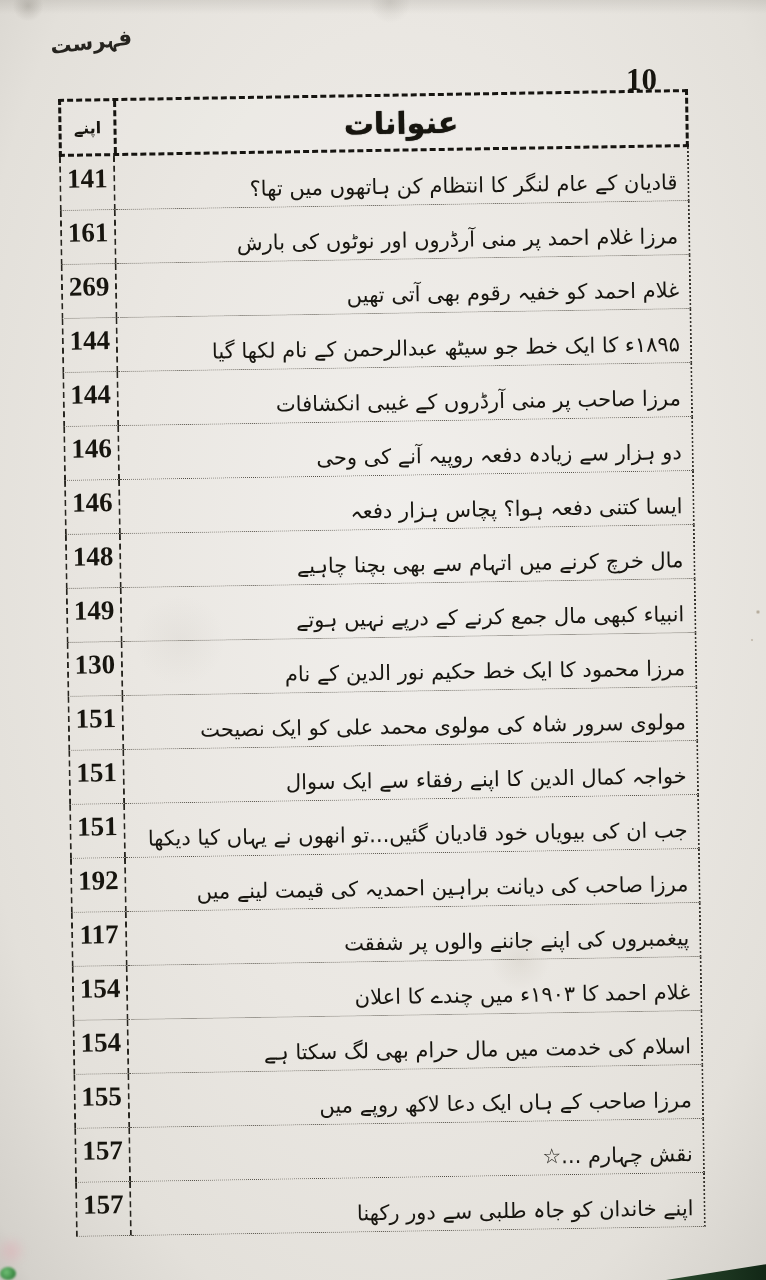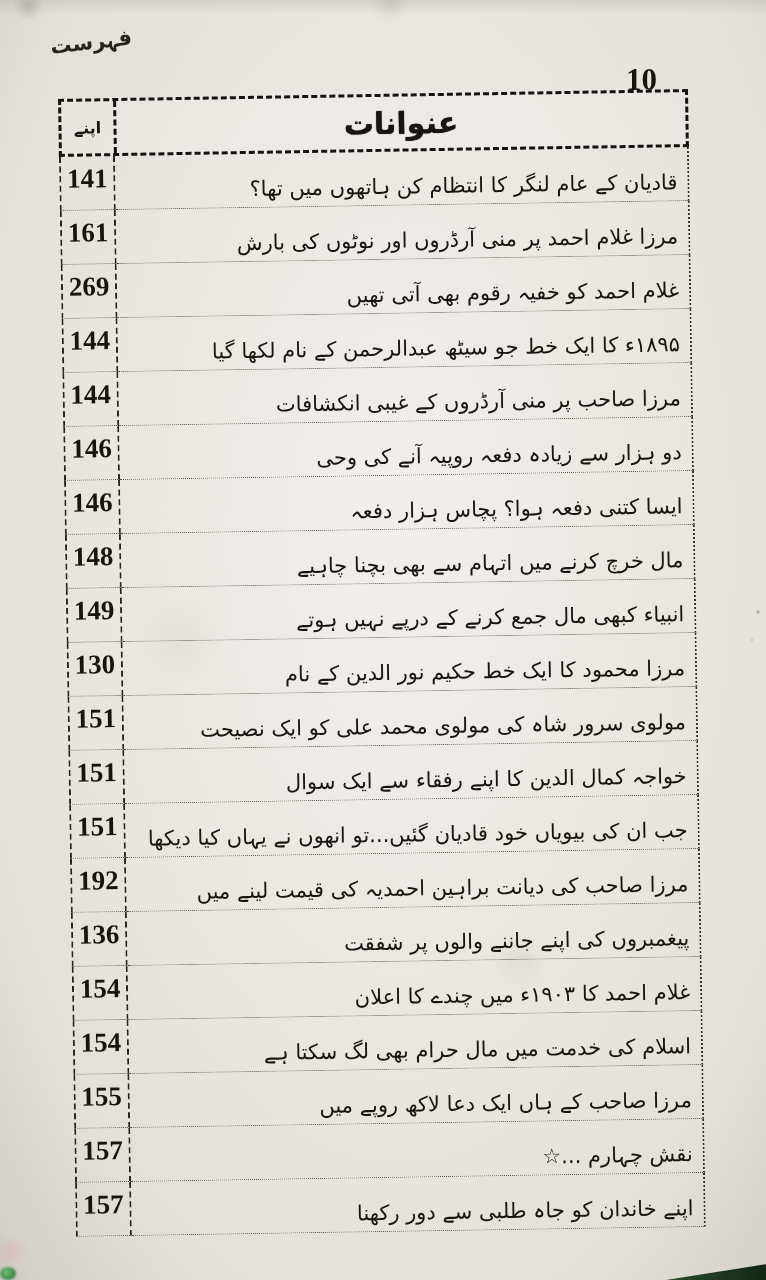--- a/index.html
+++ b/index.html
@@ -156,21 +156,21 @@
         </div>
         <div class="row">
           <div class="num">151</div>
           <div class="title">جب ان کی بیویاں خود قادیان گئیں...تو انھوں نے یہاں کیا دیکھا</div>
         </div>
         <div class="row">
           <div class="num">192</div>
           <div class="title">مرزا صاحب کی دیانت براہین احمدیہ کی قیمت لینے میں</div>
         </div>
         <div class="row">
-          <div class="num">136</div>
+          <div class="num">117</div>
           <div class="title">پیغمبروں کی اپنے جاننے والوں پر شفقت</div>
         </div>
         <div class="row">
           <div class="num">154</div>
           <div class="title">غلام احمد کا ۱۹۰۳ء میں چندے کا اعلان</div>
         </div>
         <div class="row">
           <div class="num">154</div>
           <div class="title">اسلام کی خدمت میں مال حرام بھی لگ سکتا ہے</div>
         </div>

